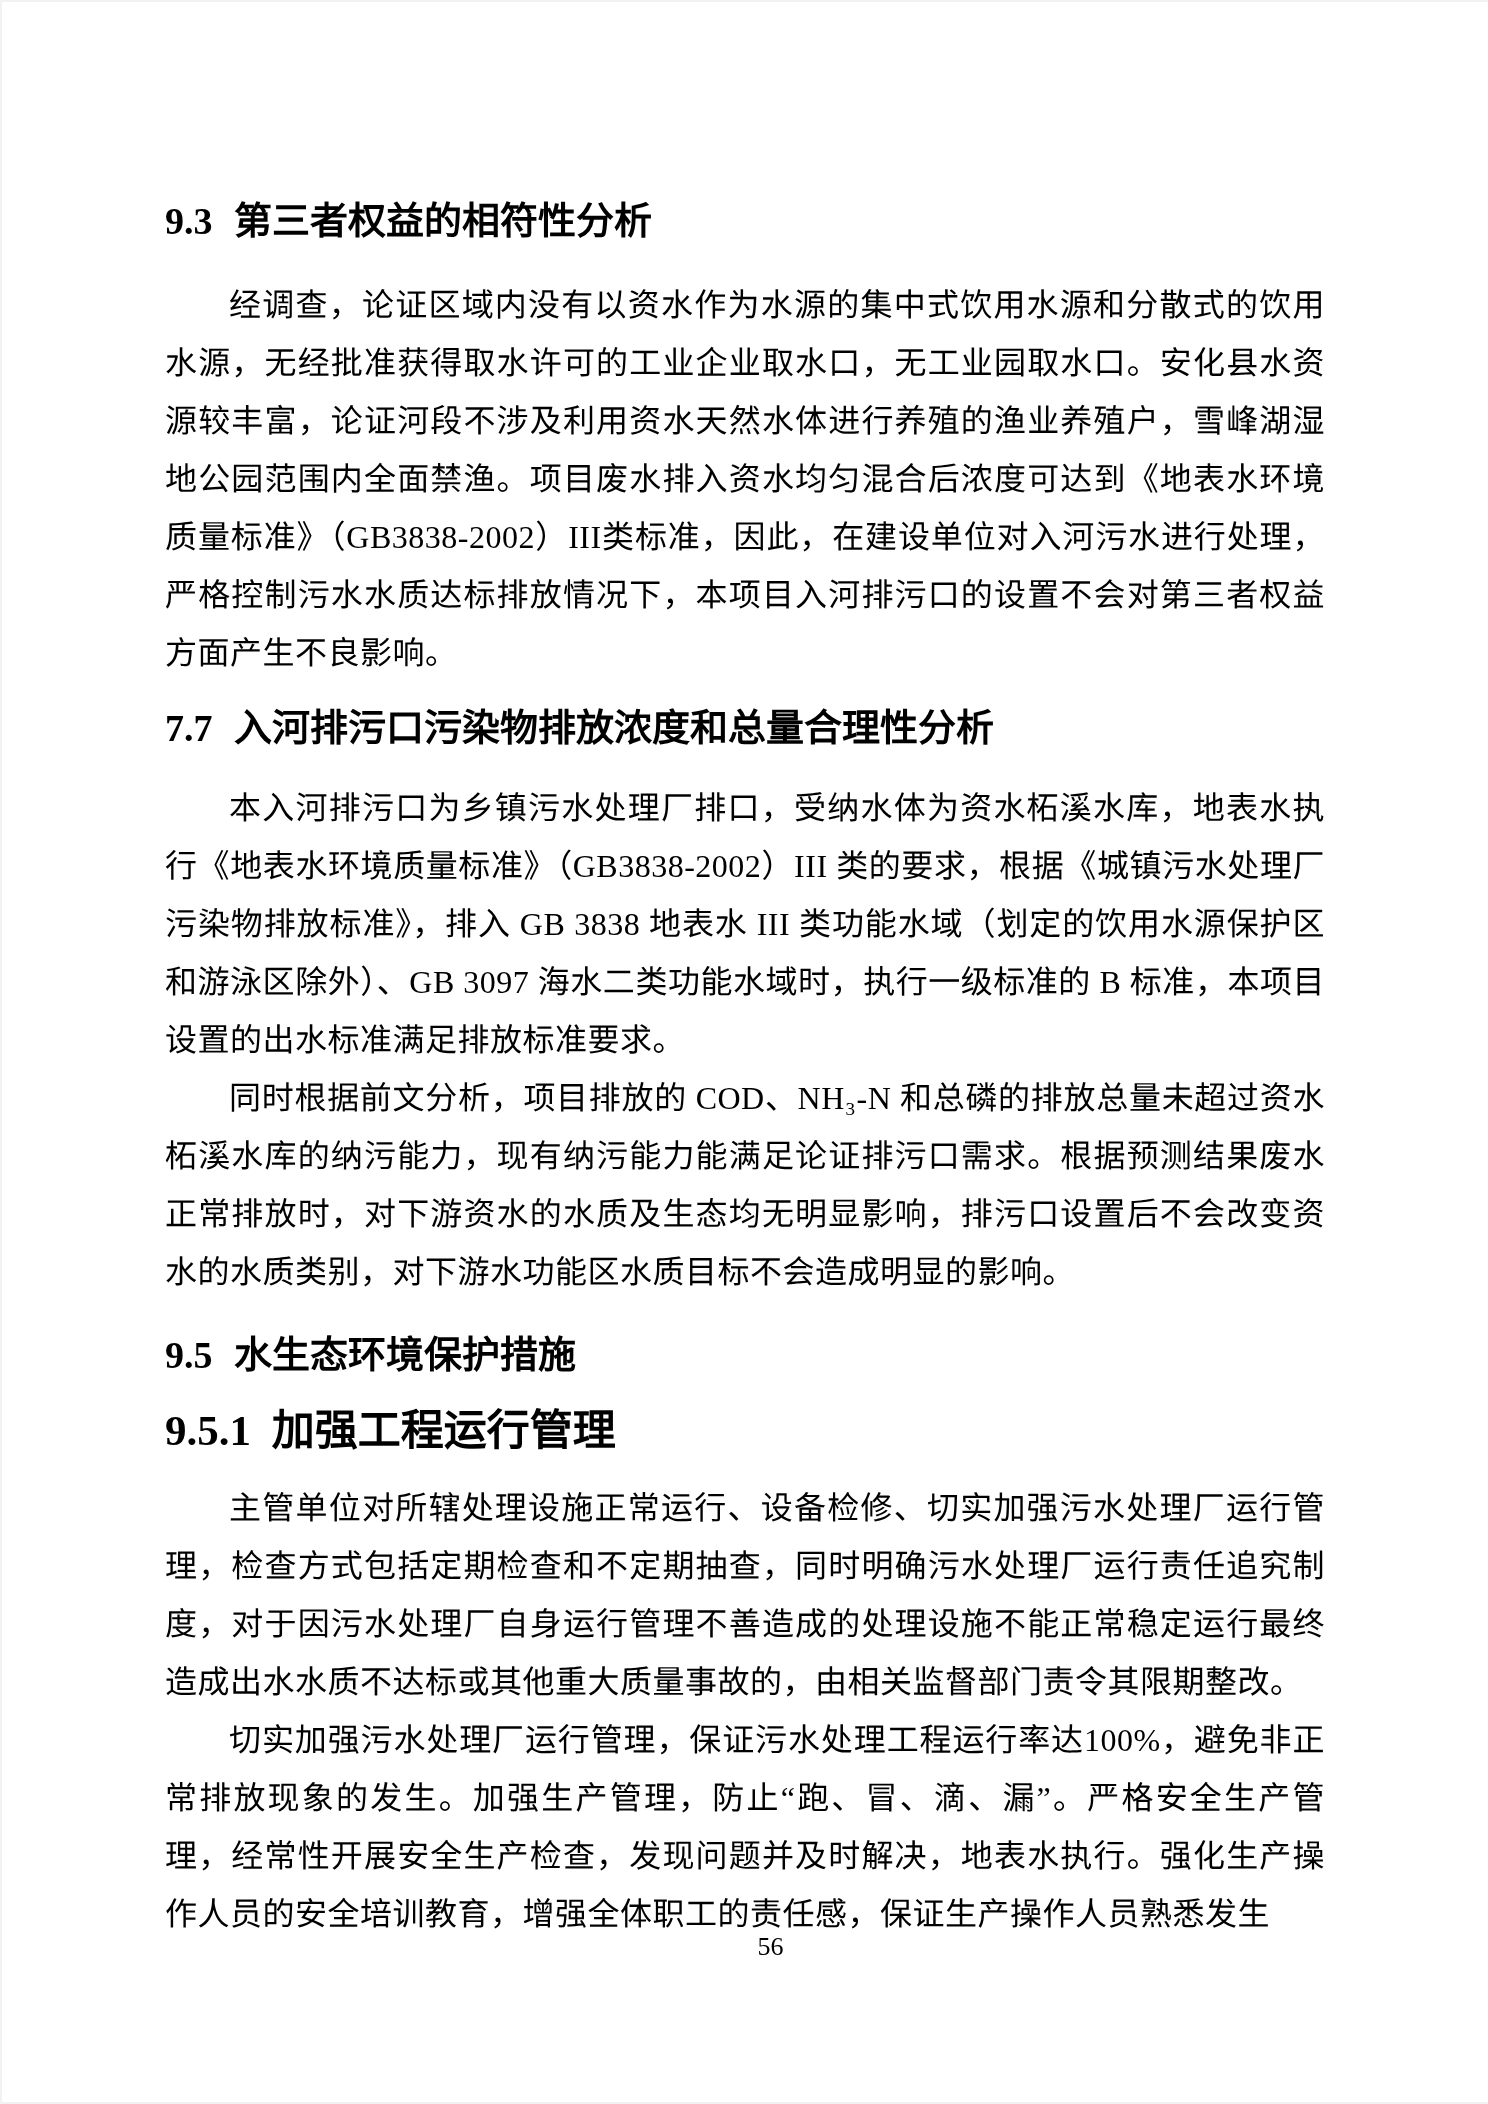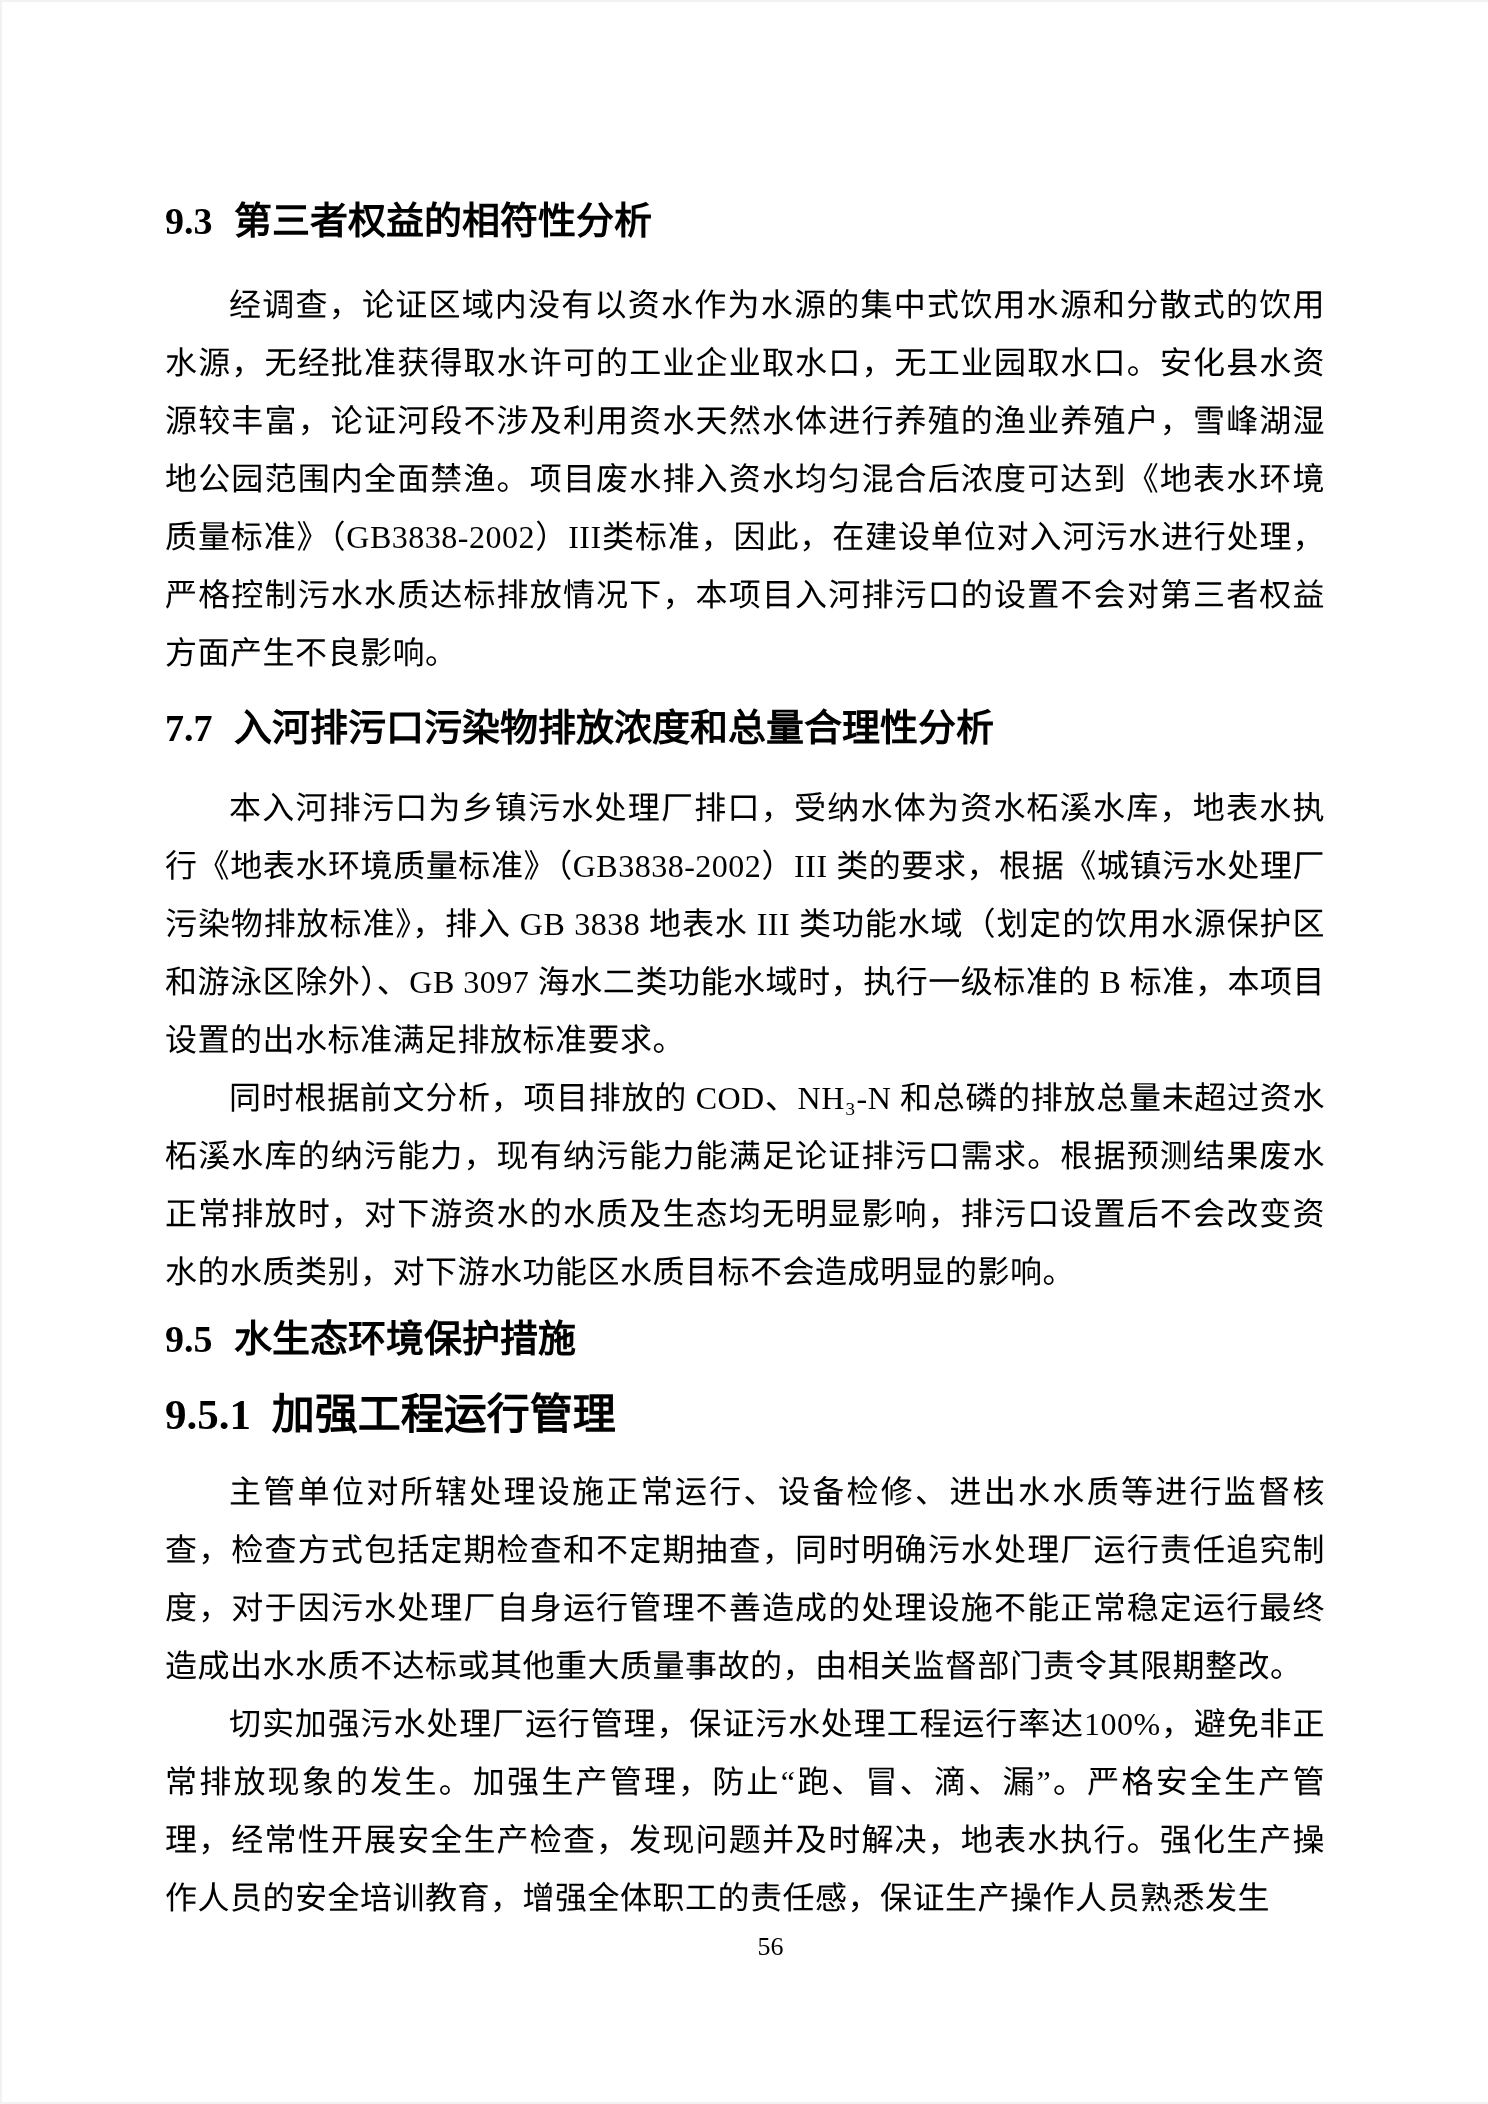--- a/index.html
+++ b/index.html
@@ -47,21 +47,21 @@
   }
   .h-sub .h-num {
     font-family: "Liberation Serif", "DejaVu Serif", serif;
   }
   .h-sub .h-title {
     font-family: "Liberation Sans", "DejaVu Sans", sans-serif;
     margin-left: 10px;
   }
   #h93  { margin-bottom: 28px; }
   #h94  { margin-top: 20px; margin-bottom: 24px; }
-  #h95  { margin-top: 12px; margin-bottom: 25px; }
+  #h95  { margin-top: 28px; margin-bottom: 25px; }
   #h951 { margin-bottom: 25px; }
   .para {
     margin: 0;
     font-size: 32px;
     line-height: 58px;
     text-align: justify;
     text-indent: 2em;
     letter-spacing: 0.5px;
   }
   .footer {
@@ -95,19 +95,19 @@
 
     <h2 class="h-section" id="h95">
       <span class="h-num">9.5</span>
       <span class="h-title">水生态环境保护措施</span>
     </h2>
 
     <h3 class="h-sub" id="h951">
       <span class="h-num">9.5.1</span>
       <span class="h-title">加强工程运行管理</span>
     </h3>
-    <p class="para">主管单位对所辖处理设施正常运行、设备检修、进出水水质等进行监督核查，检查方式包括定期检查和不定期抽查，同时明确污水处理厂运行责任追究制度，对于因污水处理厂自身运行管理不善造成的处理设施不能正常稳定运行最终造成出水水质不达标或其他重大质量事故的，由相关监督部门责令其限期整改。</p>
+    <p class="para">主管单位对所辖处理设施正常运行、设备检修、切实加强污水处理厂运行管理，检查方式包括定期检查和不定期抽查，同时明确污水处理厂运行责任追究制度，对于因污水处理厂自身运行管理不善造成的处理设施不能正常稳定运行最终造成出水水质不达标或其他重大质量事故的，由相关监督部门责令其限期整改。</p>
     <p class="para">切实加强污水处理厂运行管理，保证污水处理工程运行率达100%，避免非正常排放现象的发生。加强生产管理，防止“跑、冒、滴、漏”。严格安全生产管理，经常性开展安全生产检查，发现问题并及时解决，地表水执行。强化生产操作人员的安全培训教育，增强全体职工的责任感，保证生产操作人员熟悉发生</p>
 
   </div>
 
   <div class="footer">56</div>
 </div>
 
 </body></html>

